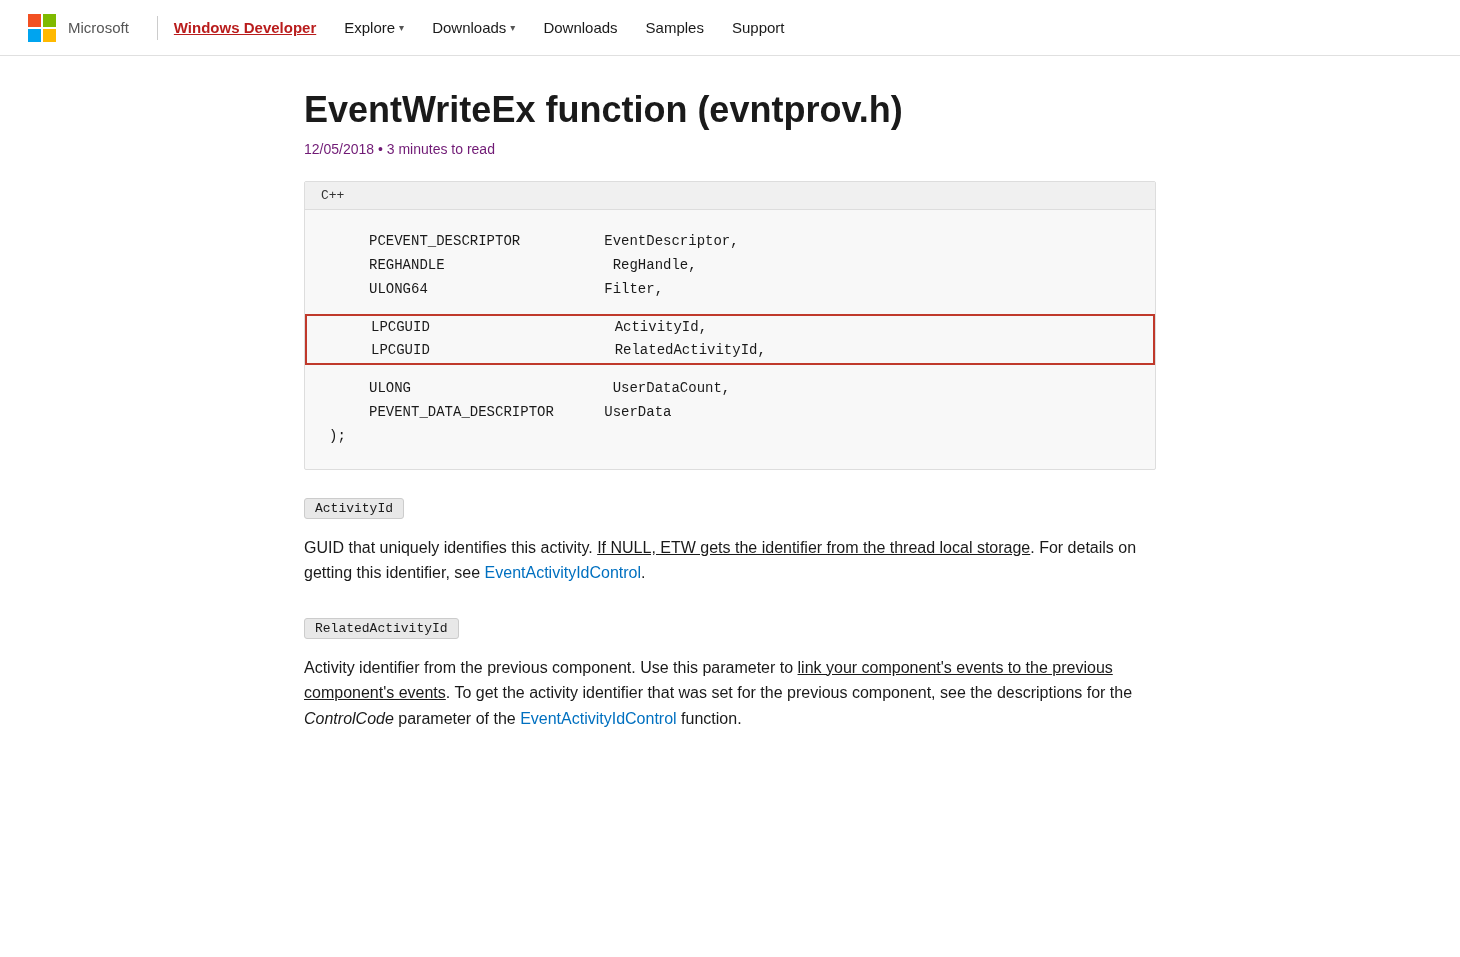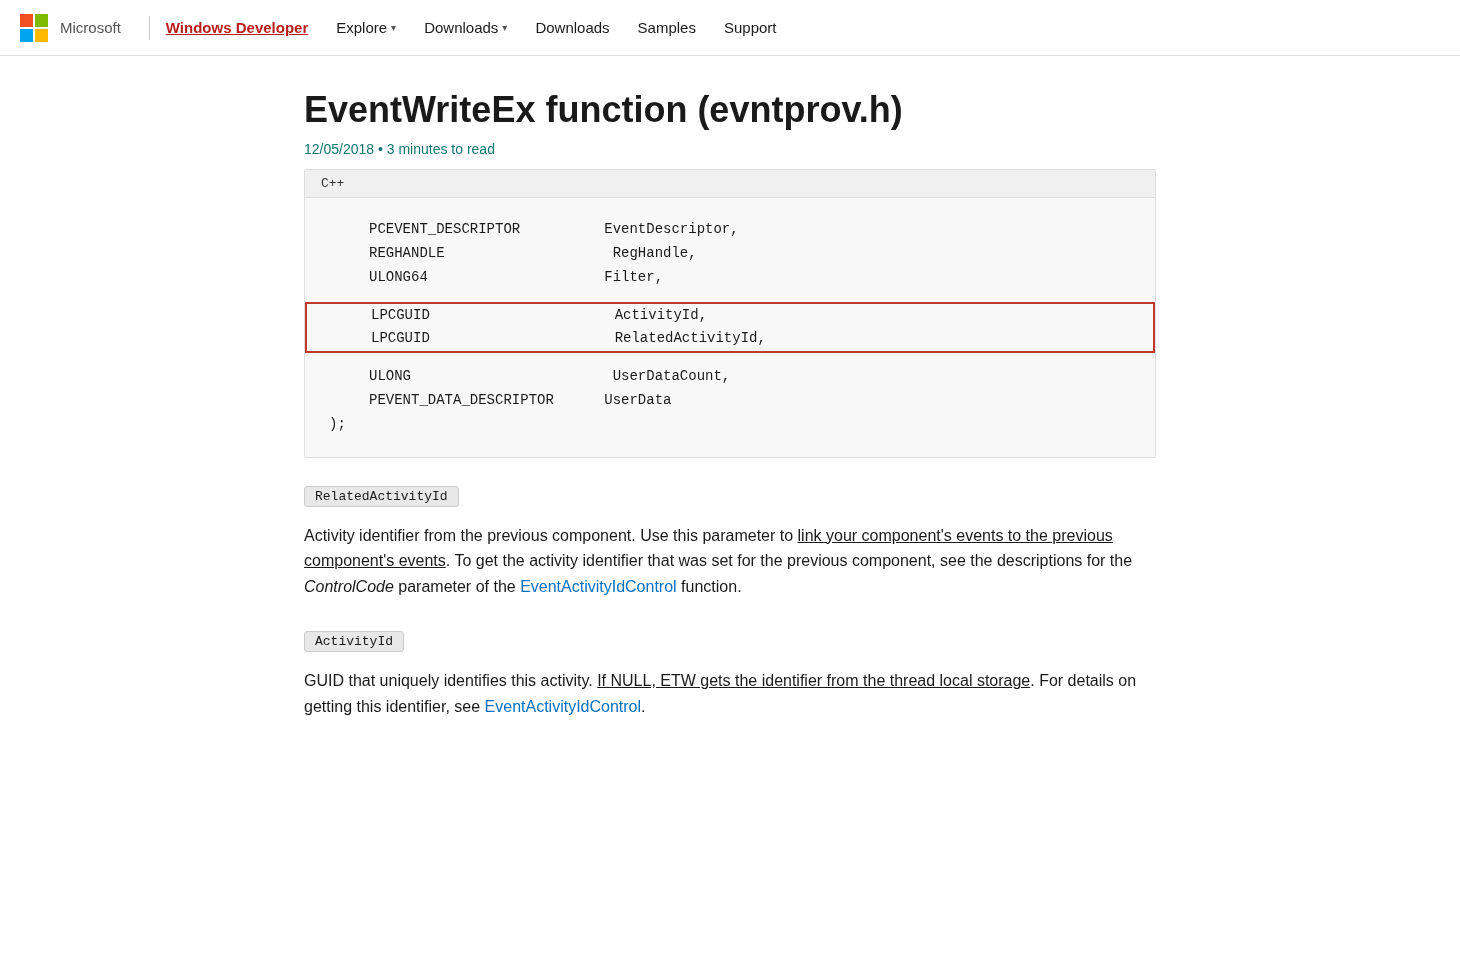--- a/index.html
+++ b/index.html
@@ -2,21 +2,21 @@
 <html><head>
   <meta charset="utf-8">
   <style>
     * { margin: 0; padding: 0; box-sizing: border-box; }
     body { font-family: 'Segoe UI', -apple-system, BlinkMacSystemFont, sans-serif; font-size: 16px; color: #1a1a1a; background: #fff; }
 
     
     nav {
       display: flex;
       align-items: center;
-      padding: 0 20px;
+      padding: 0 28px;
       height: 56px;
       border-bottom: 1px solid #e0e0e0;
       gap: 0;
     }
     .nav-logo {
       display: flex;
       align-items: center;
       gap: 12px;
       margin-right: 12px;
     }
@@ -75,22 +75,22 @@
       padding: 32px 24px 60px 24px;
     }
     h1 {
       font-size: 36px;
       font-weight: 600;
       margin-bottom: 10px;
       line-height: 1.2;
     }
     .meta {
       font-size: 14px;
-      color: #0f766e;
-      margin-bottom: 12px;
+      color: #701a75;
+      margin-bottom: 24px;
     }
 
     
     .code-block {
       background: #f8f8f8;
       border: 1px solid #ddd;
       border-radius: 2px;
       margin-bottom: 28px;
       overflow: hidden;
     }
@@ -194,35 +194,35 @@
         <span class="code-indent">LPCGUID&nbsp;&nbsp;&nbsp;&nbsp;&nbsp;&nbsp;&nbsp;&nbsp;&nbsp;&nbsp;&nbsp;&nbsp;&nbsp;&nbsp;&nbsp;&nbsp;&nbsp;&nbsp;&nbsp;&nbsp;&nbsp;&nbsp;ActivityId,</span>
         <span class="code-indent">LPCGUID&nbsp;&nbsp;&nbsp;&nbsp;&nbsp;&nbsp;&nbsp;&nbsp;&nbsp;&nbsp;&nbsp;&nbsp;&nbsp;&nbsp;&nbsp;&nbsp;&nbsp;&nbsp;&nbsp;&nbsp;&nbsp;&nbsp;RelatedActivityId,</span>
       </div>
       <span class="code-indent">ULONG&nbsp;&nbsp;&nbsp;&nbsp;&nbsp;&nbsp;&nbsp;&nbsp;&nbsp;&nbsp;&nbsp;&nbsp;&nbsp;&nbsp;&nbsp;&nbsp;&nbsp;&nbsp;&nbsp;&nbsp;&nbsp;&nbsp;&nbsp;&nbsp;UserDataCount,</span>
       <span class="code-indent">PEVENT_DATA_DESCRIPTOR&nbsp;&nbsp;&nbsp;&nbsp;&nbsp;&nbsp;UserData</span>
       <div>);</div>
     </div>
   </div>
 
   <div class="section-gap">
+    <div class="badge">ActivityId</div>
+    <p class="para">
+      GUID that uniquely identifies this activity.
+      <span class="underline-text">If NULL, ETW gets the identifier from the thread local storage</span>.
+      For details on getting this identifier, see
+      <a href="#">EventActivityIdControl</a>.
+    </p>
+  </div>
+
+  <div class="section-gap">
     <div class="badge">RelatedActivityId</div>
     <p class="para">
       Activity identifier from the previous component. Use this parameter to
       <span class="underline-text">link your component's events to the previous component's events</span>.
       To get the activity identifier that was set for the previous component, see the descriptions for the
       <em>ControlCode</em>
       parameter of the
       <a href="#">EventActivityIdControl</a>
       function.
     </p>
   </div>
 
-  <div class="section-gap">
-    <div class="badge">ActivityId</div>
-    <p class="para">
-      GUID that uniquely identifies this activity.
-      <span class="underline-text">If NULL, ETW gets the identifier from the thread local storage</span>.
-      For details on getting this identifier, see
-      <a href="#">EventActivityIdControl</a>.
-    </p>
-  </div>
-
 </div>
 
 </body></html>

